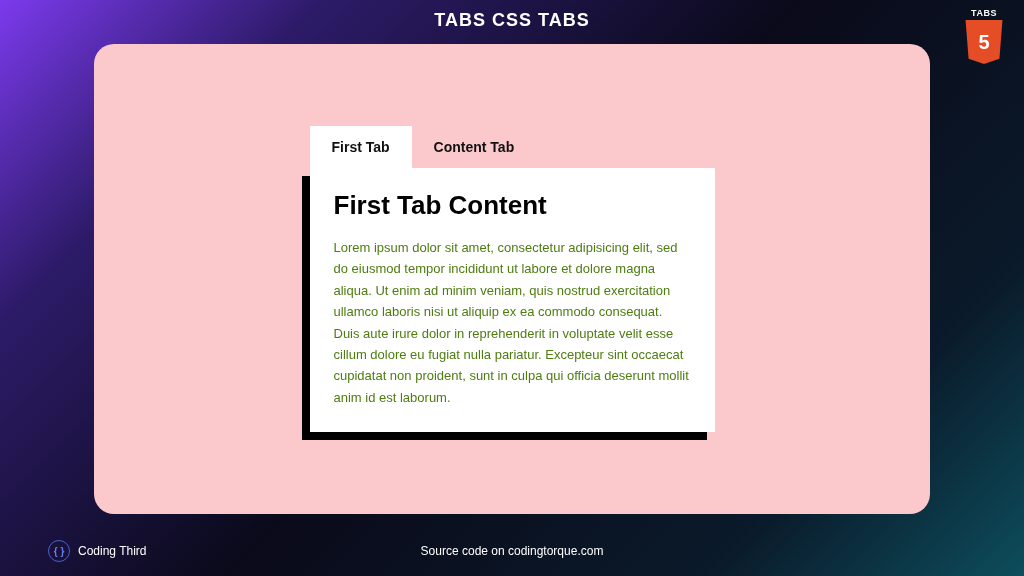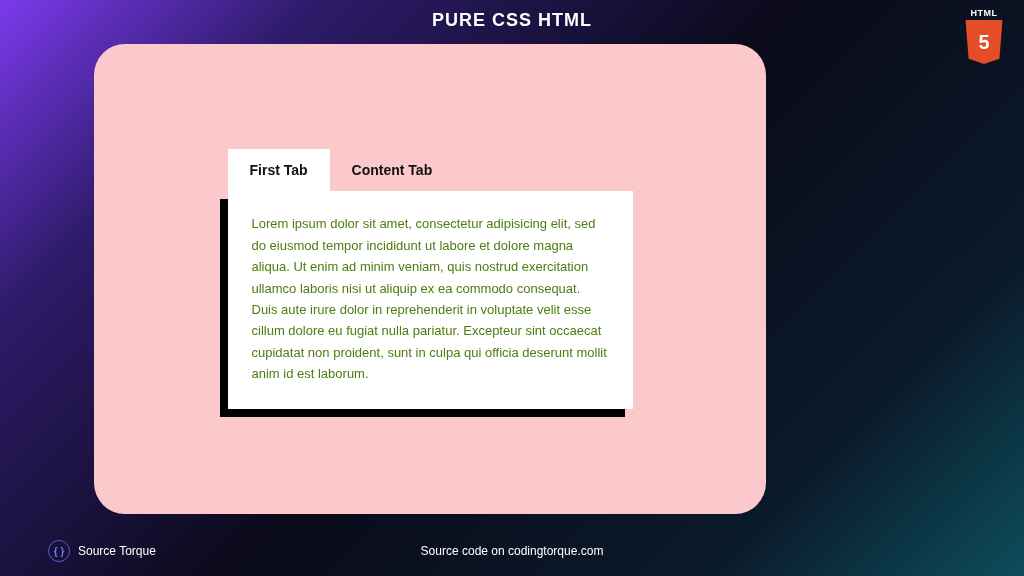--- a/index.html
+++ b/index.html
@@ -67,24 +67,24 @@
 }
 .shield-text {
   color: #fff;
   font-size: 20px;
   font-weight: 700;
 }
 .canvas {
   position: absolute;
   top: 44px;
   left: 94px;
-  width: 672px;
+  width: 836px;
   height: 470px;
   background: #fbc8cc;
-  border-radius: 31px;
+  border-radius: 20px;
   display: flex;
   align-items: center;
   justify-content: center;
 }
 .tabs-wrap {
   position: relative;
   width: 405px;
 }
 .tab-row {
   display: flex;
@@ -158,45 +158,46 @@
 }
 .footer-center {
   position: absolute;
   left: 50%;
   transform: translateX(-50%);
 }
 </style>
 </head>
 <body>
 
-<div class="header-title">PURE CSS HTML</div>
+<div class="header-title">TABS CSS TABS</div>
 
 <div class="badges">
   <div class="badge">
-    <div class="badge-label">HTML</div>
+    <div class="badge-label">TABS</div>
     <div class="shield-html">
       <span class="shield-text">5</span>
     </div>
   </div>
 </div>
 
 <div class="canvas">
   <div class="tabs-wrap">
     <div class="tab-row">
       <div class="tab active">First Tab</div>
       <div class="tab">Content Tab</div>
     </div>
     <div class="panel-wrap">
       <div class="panel-shadow"></div>
       <div class="panel">
+        <h2>First Tab Content</h2>
         <p>Lorem ipsum dolor sit amet, consectetur adipisicing elit, sed do eiusmod tempor incididunt ut labore et dolore magna aliqua. Ut enim ad minim veniam, quis nostrud exercitation ullamco laboris nisi ut aliquip ex ea commodo consequat. Duis aute irure dolor in reprehenderit in voluptate velit esse cillum dolore eu fugiat nulla pariatur. Excepteur sint occaecat cupidatat non proident, sunt in culpa qui officia deserunt mollit anim id est laborum.</p>
       </div>
     </div>
   </div>
 </div>
 
 <div class="footer">
   <div class="footer-left">
     <div class="logo-circle">{ }</div>
-    <span>Source Torque</span>
+    <span>Coding Third</span>
   </div>
   <div class="footer-center">Source code on codingtorque.com</div>
 </div>
 
 </body></html>

